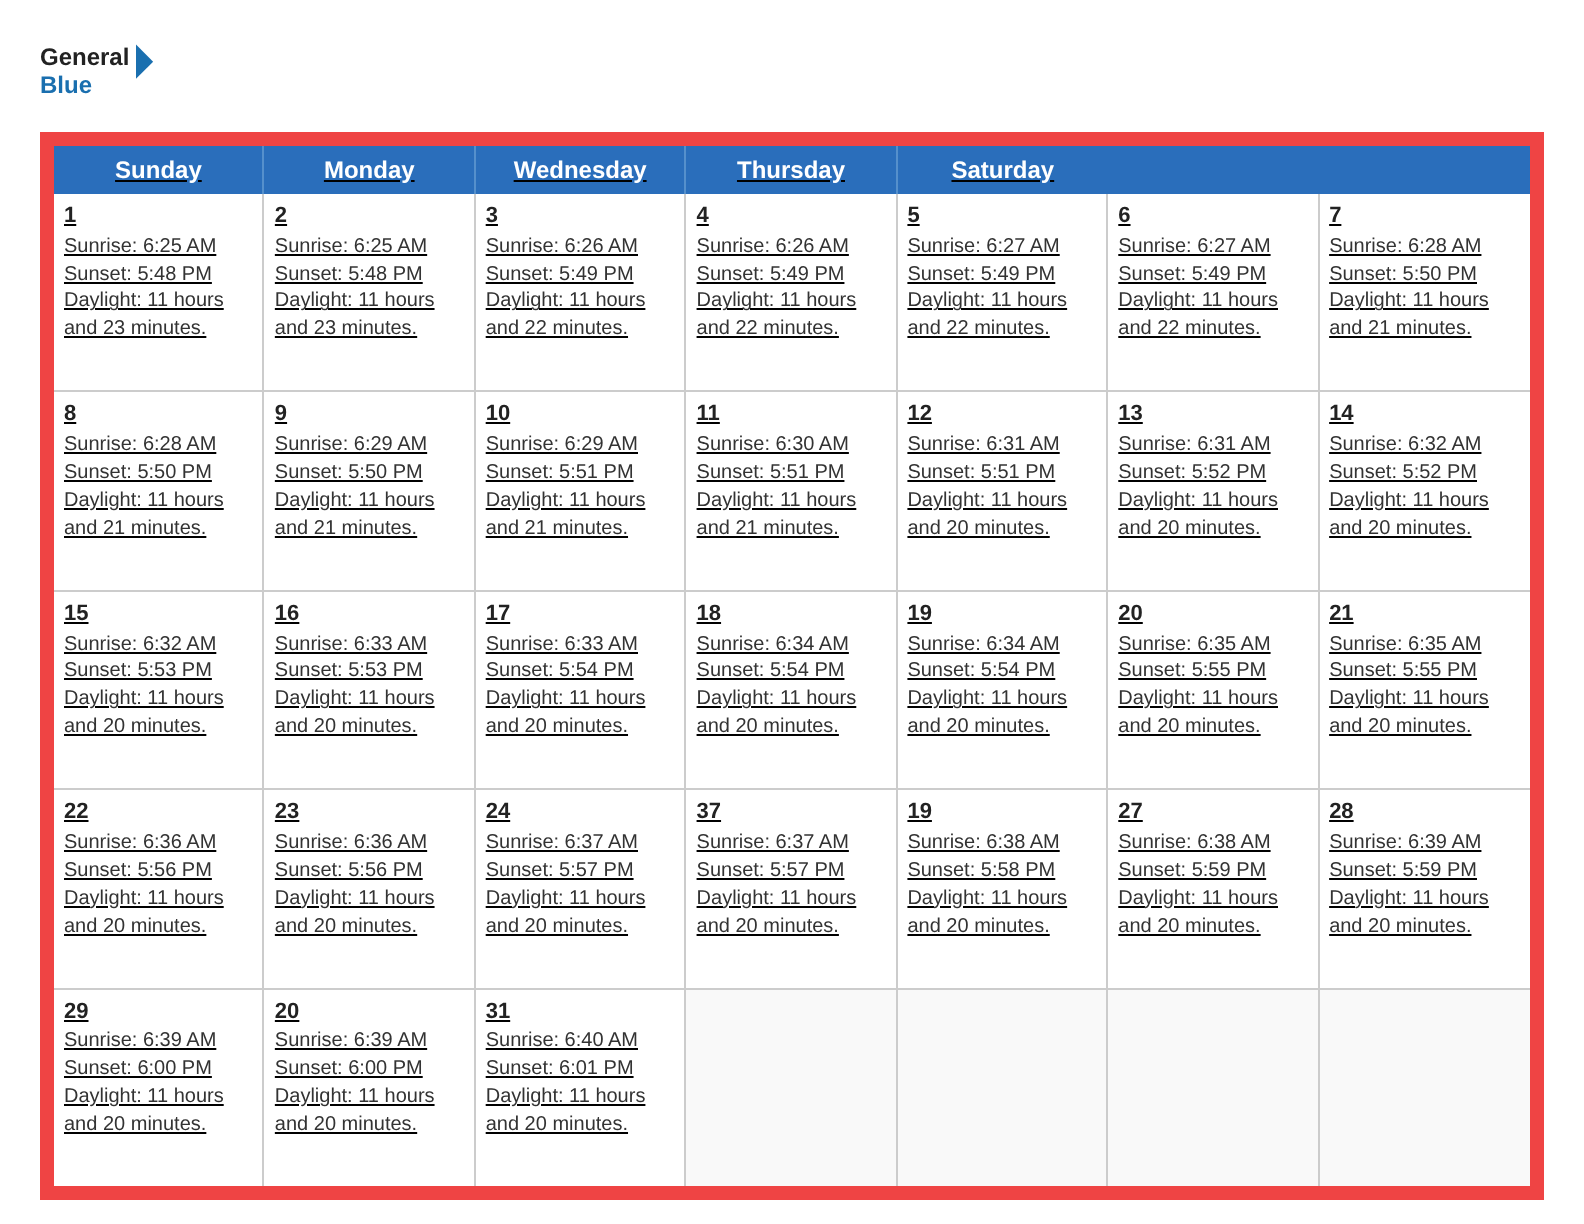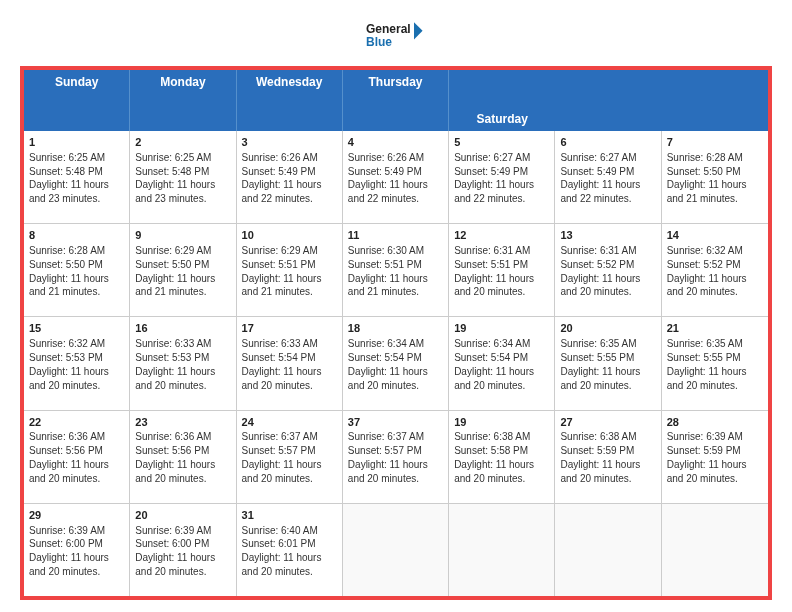--- a/index.html
+++ b/index.html
@@ -12,21 +12,21 @@
     }
     .page {
       width: 792px;
       height: 612px;
       padding: 16px 20px 12px 20px;
       display: flex;
       flex-direction: column;
     }
     .header {
       display: flex;
-      justify-content: center;
+      justify-content: flex-start;
       align-items: flex-start;
       margin-bottom: 10px;
     }
     .logo {
       display: flex;
       align-items: center;
       gap: 2px;
     }
     .title-block {
       text-align: right;
@@ -38,38 +38,38 @@
       line-height: 1.1;
     }
     .location-title {
       font-size: 16px;
       color: #444;
     }
     .calendar {
       flex: 1;
       display: flex;
       flex-direction: column;
-      border: 4px solid #ef4444;
+      border: 7px solid #ef4444;
+      text-decoration: underline;
     }
     .cal-header {
       display: grid;
       grid-template-columns: repeat(7, 1fr);
       background: #2a6ebb;
     }
     .cal-header-cell {
       color: #fff;
       font-size: 12px;
       font-weight: bold;
       text-align: center;
       padding: 5px 2px;
       border-right: 1px solid #5590cc;
     }
     .cal-header-cell:last-child {
       border-right: none;
-      margin-top: 37px;
     }
     .cal-body {
       flex: 1;
       display: flex;
       flex-direction: column;
     }
     .cal-row {
       display: grid;
       grid-template-columns: repeat(7, 1fr);
       flex: 1;

